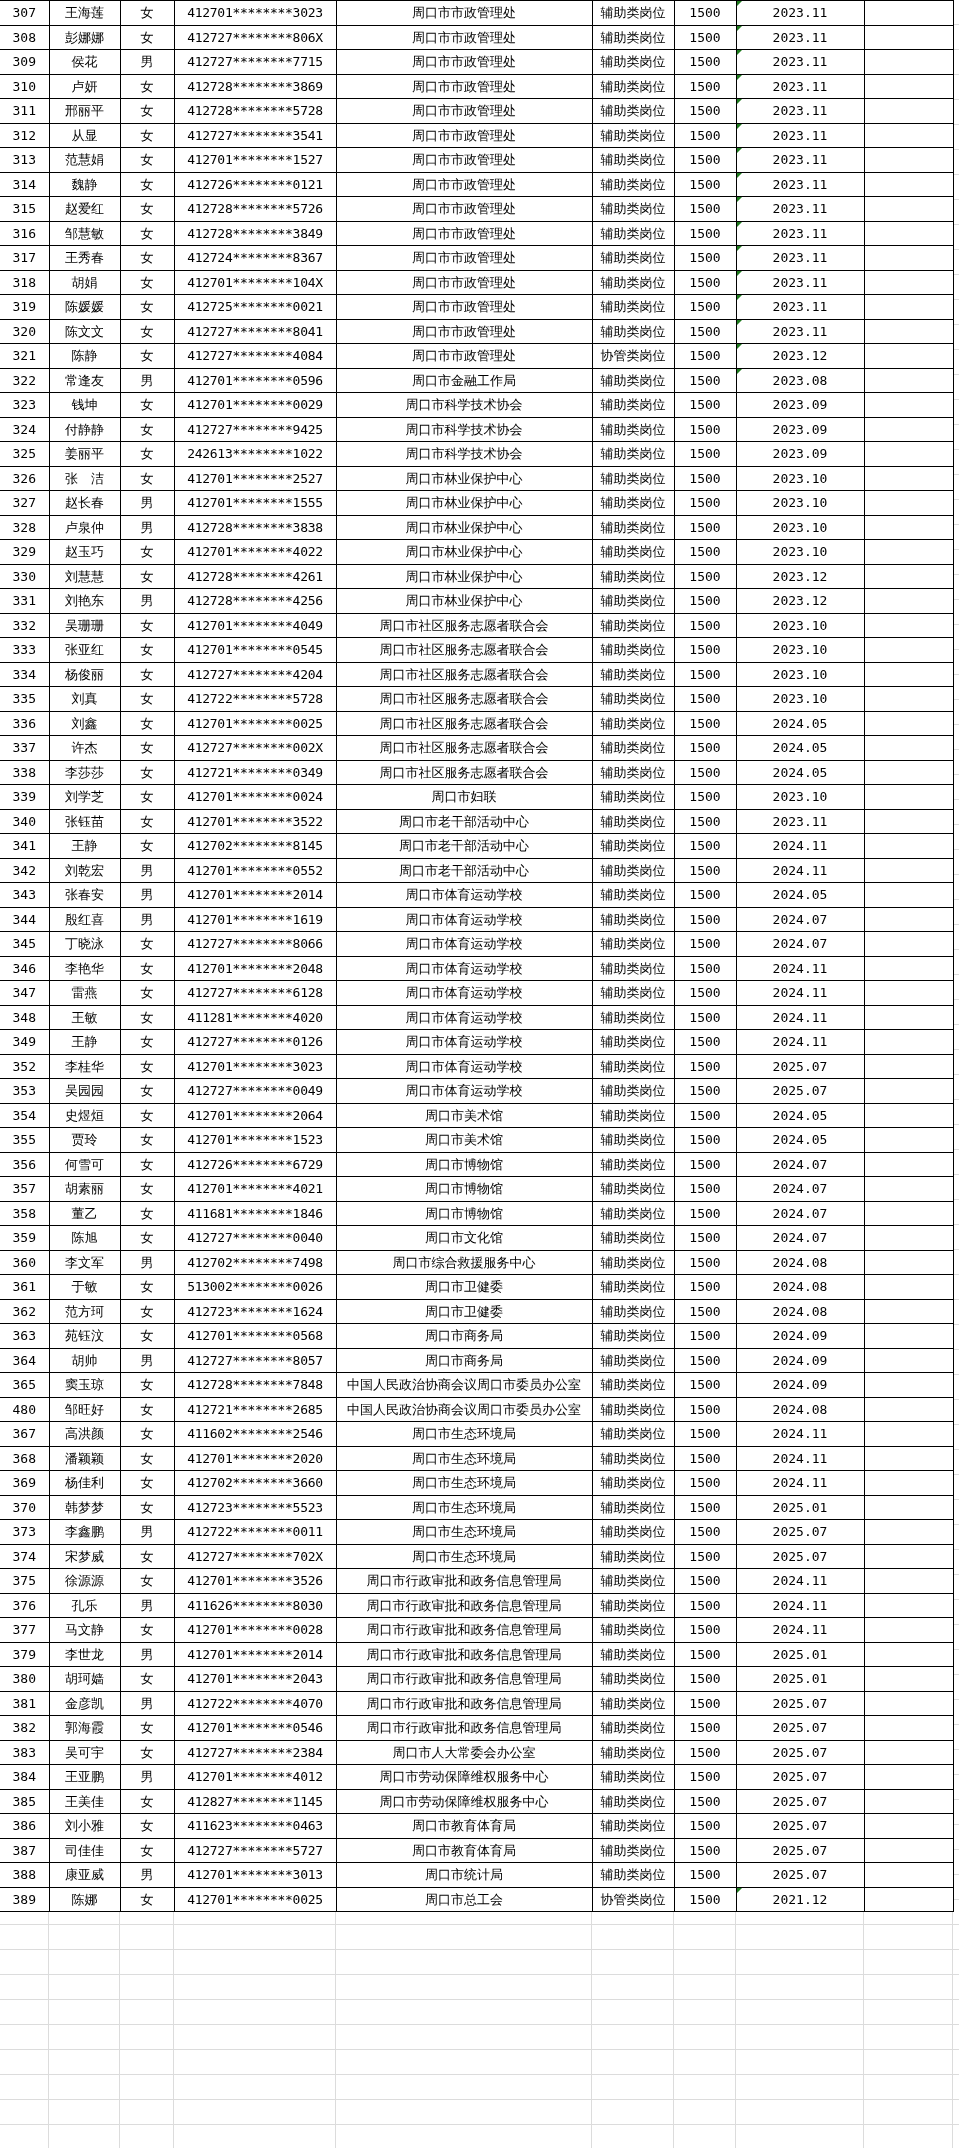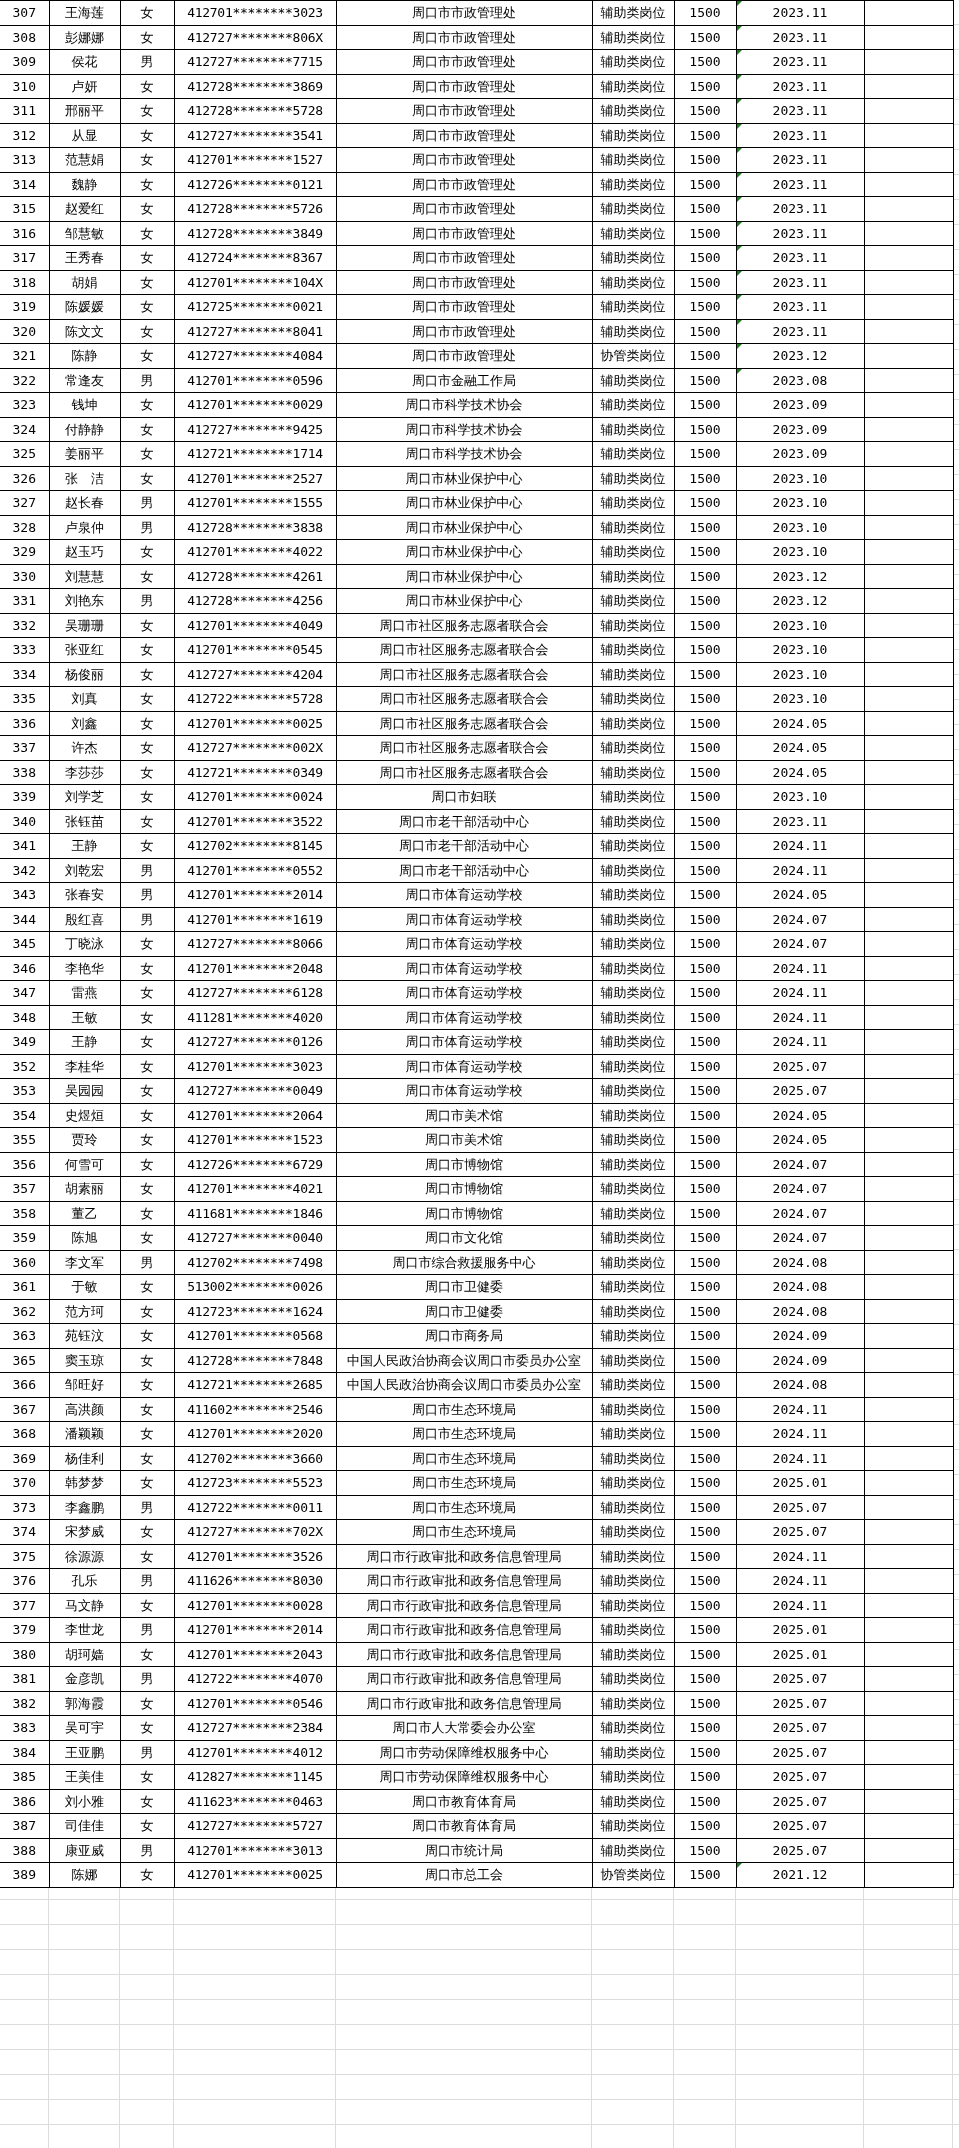--- a/index.html
+++ b/index.html
@@ -262,21 +262,21 @@
     <td class="c-type">辅助类岗位</td>
     <td class="c-amt">1500</td>
     <td class="c-date">2023.09</td>
     <td class="c-note"></td>
   </tr>
 
   <tr>
     <td class="c-no">325</td>
     <td class="c-name">姜丽平</td>
     <td class="c-sex">女</td>
-    <td class="c-id">412721********1714</td>
+    <td class="c-id">242613********1022</td>
     <td class="c-unit">周口市科学技术协会</td>
     <td class="c-type">辅助类岗位</td>
     <td class="c-amt">1500</td>
     <td class="c-date">2023.09</td>
     <td class="c-note"></td>
   </tr>
 
   <tr>
     <td class="c-no">326</td>
     <td class="c-name">张　洁</td>
@@ -704,35 +704,46 @@
     <td class="c-name">苑钰汶</td>
     <td class="c-sex">女</td>
     <td class="c-id">412701********0568</td>
     <td class="c-unit">周口市商务局</td>
     <td class="c-type">辅助类岗位</td>
     <td class="c-amt">1500</td>
     <td class="c-date">2024.09</td>
     <td class="c-note"></td>
   </tr>
 
+  <tr>
+    <td class="c-no">364</td>
+    <td class="c-name">胡帅</td>
+    <td class="c-sex">男</td>
+    <td class="c-id">412727********8057</td>
+    <td class="c-unit">周口市商务局</td>
+    <td class="c-type">辅助类岗位</td>
+    <td class="c-amt">1500</td>
+    <td class="c-date">2024.09</td>
+    <td class="c-note"></td>
+  </tr>
 
   <tr>
     <td class="c-no">365</td>
     <td class="c-name">窦玉琼</td>
     <td class="c-sex">女</td>
     <td class="c-id">412728********7848</td>
     <td class="c-unit">中国人民政治协商会议周口市委员办公室</td>
     <td class="c-type">辅助类岗位</td>
     <td class="c-amt">1500</td>
     <td class="c-date">2024.09</td>
     <td class="c-note"></td>
   </tr>
 
   <tr>
-    <td class="c-no">366</td>
+    <td class="c-no">480</td>
     <td class="c-name">邹旺好</td>
     <td class="c-sex">女</td>
     <td class="c-id">412721********2685</td>
     <td class="c-unit">中国人民政治协商会议周口市委员办公室</td>
     <td class="c-type">辅助类岗位</td>
     <td class="c-amt">1500</td>
     <td class="c-date">2024.08</td>
     <td class="c-note"></td>
   </tr>
 

